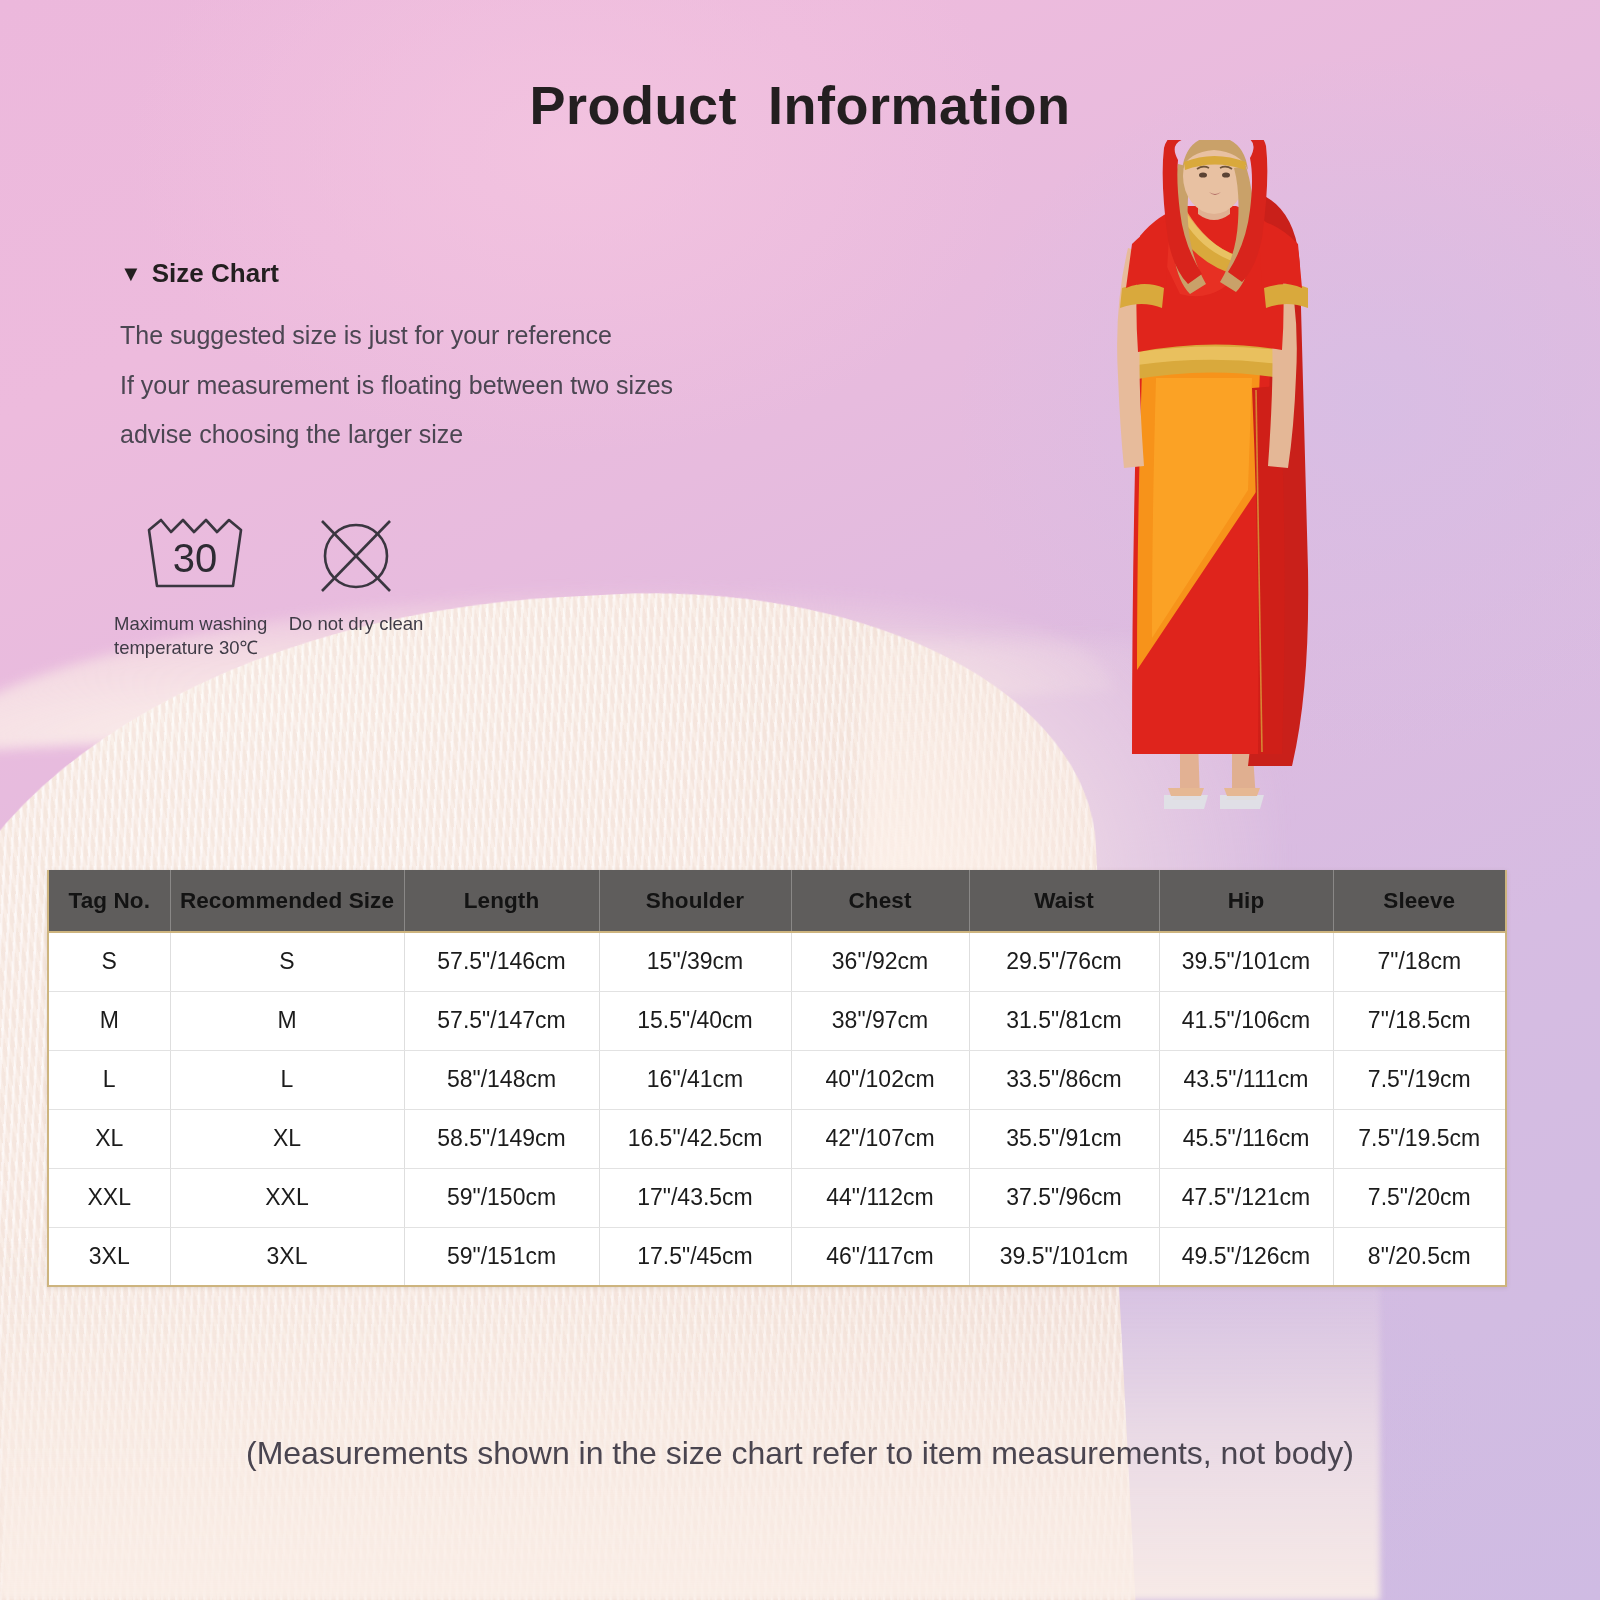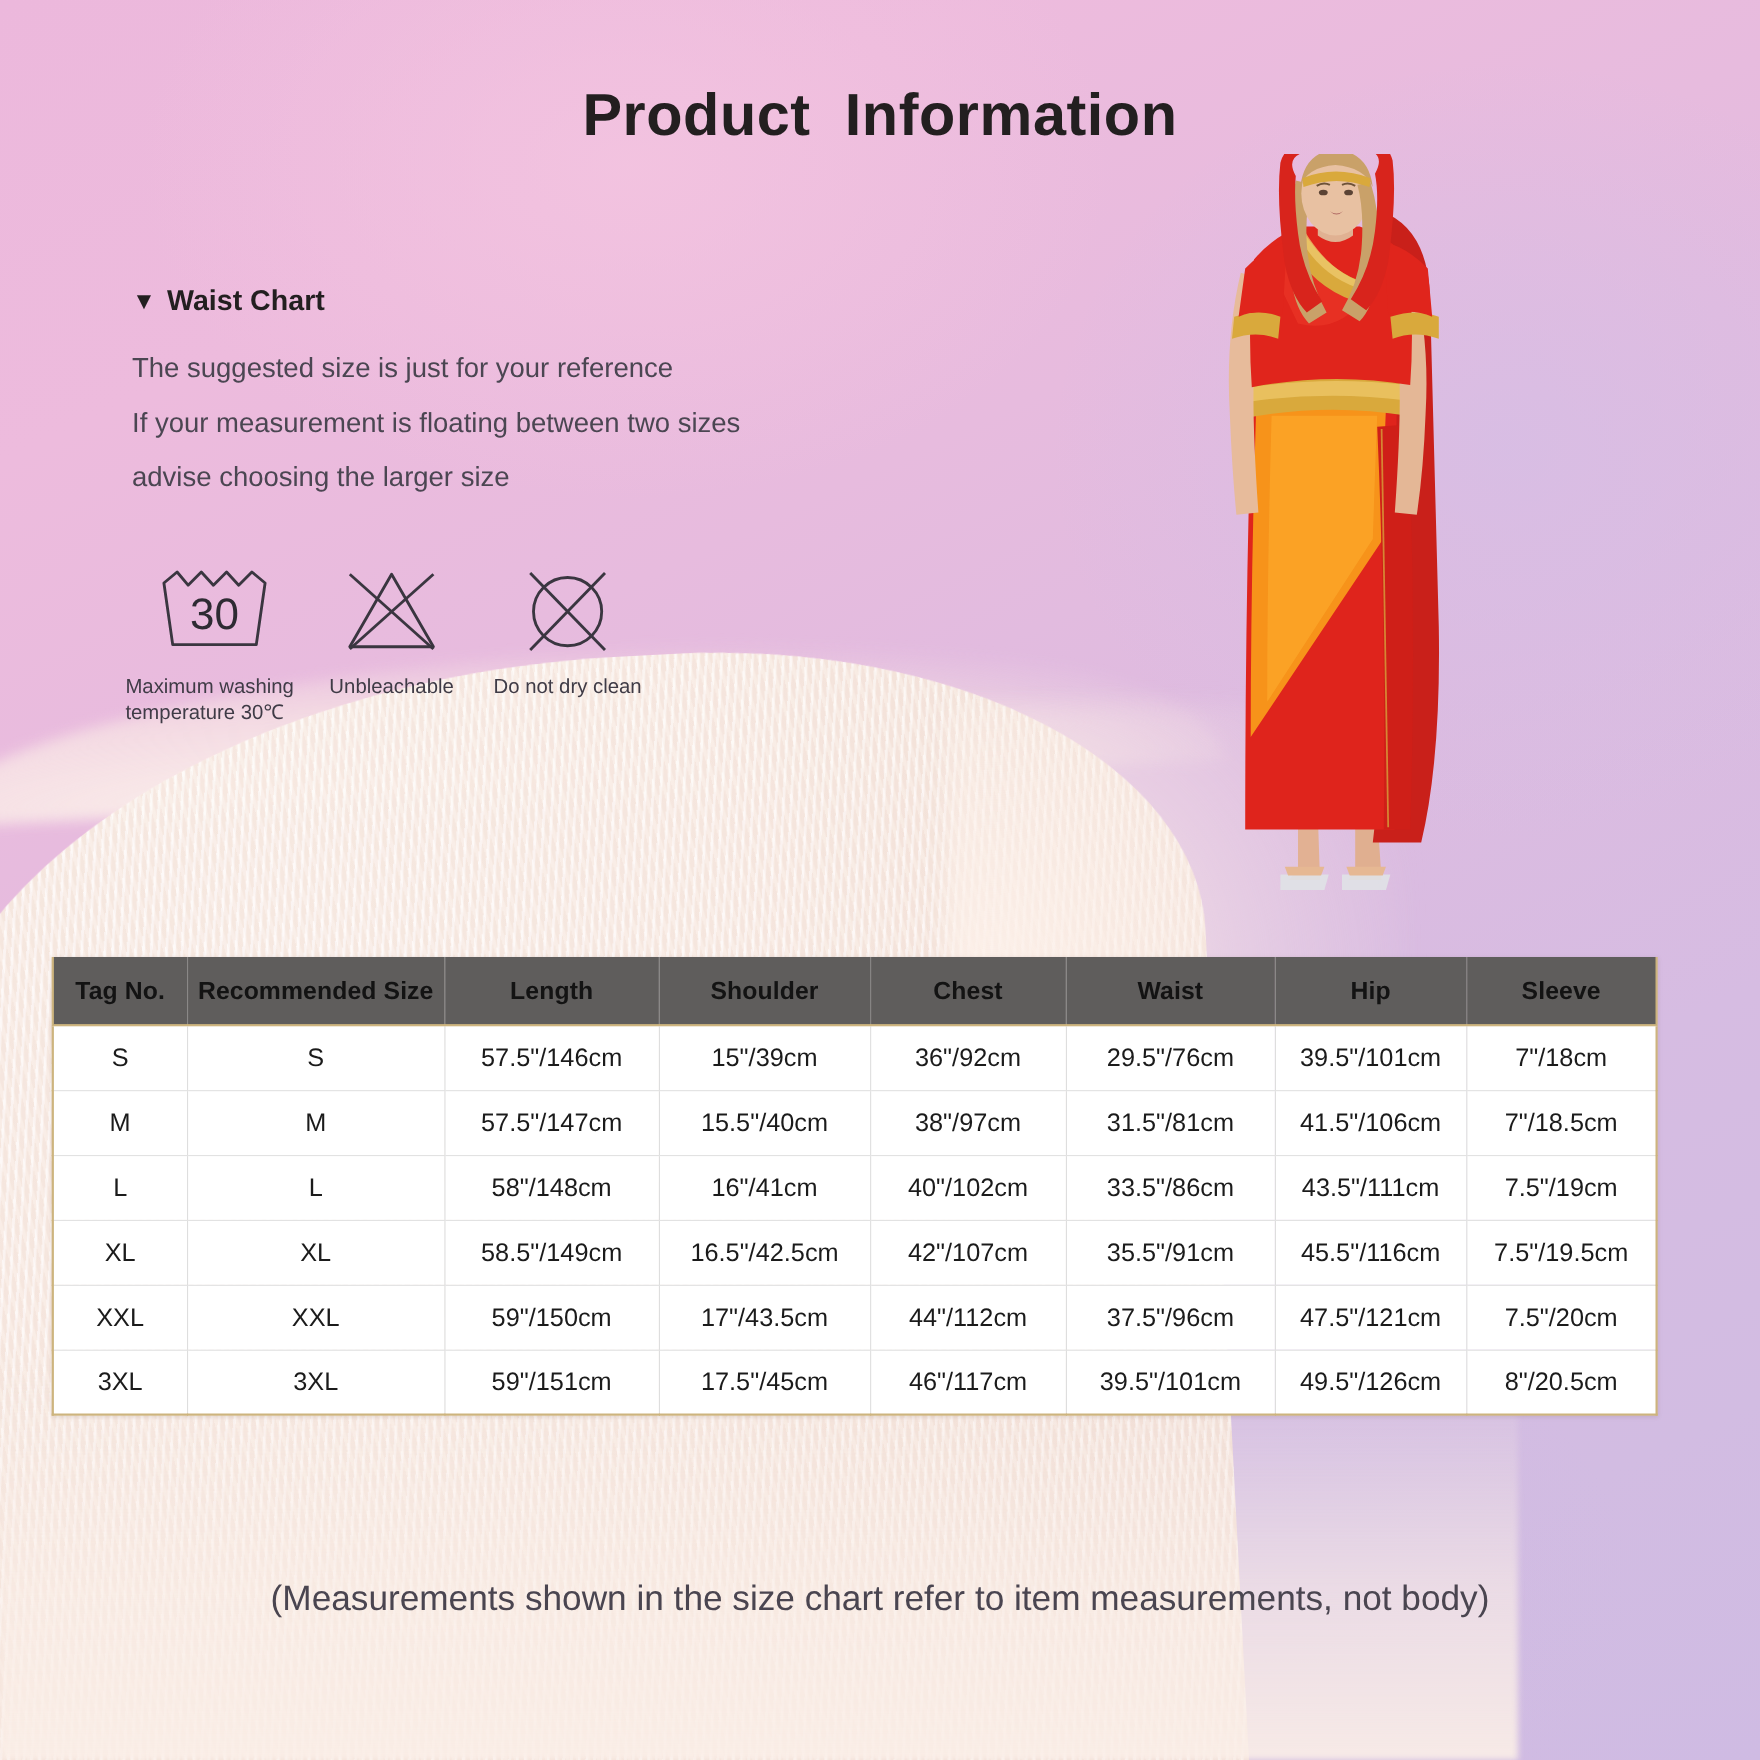--- a/index.html
+++ b/index.html
@@ -209,21 +209,21 @@
   <div class="fur-fringe"></div>
   <div class="fur"></div>
   <div class="fur-edge"></div>
   <div class="fur-bottom"></div>
 
   <h1 class="page-title">Product  Information</h1>
 
   <div class="sizechart-block">
     <div class="sizechart-head">
       <span class="tri-icon">▼</span>
-      <span>Waist Chart</span>
+      <span>Size Chart</span>
     </div>
     <div class="sizechart-lines">
       <p>The suggested size is just for your reference</p>
       <p>If your measurement is floating between two sizes</p>
       <p>advise choosing the larger size</p>
     </div>
   </div>
 
   <div class="care-row">
 
@@ -232,30 +232,20 @@
         <svg width="116" height="80" viewBox="0 0 116 80">
           <path d="M10 14 L22 4 L32 16 L44 4 L55 16 L67 4 L78 16 L90 4 L102 14
                    L94 70 L18 70 Z" fill="none" stroke="#3a3640" stroke-width="2.6" stroke-linejoin="round"></path>
           <text x="56" y="56" font-family="'Liberation Sans', sans-serif" font-size="40" font-weight="400" fill="#2e2b33" text-anchor="middle">30</text>
         </svg>
       </div>
       <div class="care-label">Maximum washing
 temperature 30℃</div>
     </div>
 
-    <div class="care-item bleach">
-      <div class="care-glyph">
-        <svg width="96" height="80" viewBox="0 0 96 80">
-          <path d="M48 6 L86 72 L10 72 Z" fill="none" stroke="#3a3640" stroke-width="2.6" stroke-linejoin="round"></path>
-          <line x1="10" y1="6" x2="86" y2="74" stroke="#3a3640" stroke-width="2.6"></line>
-          <line x1="86" y1="6" x2="10" y2="74" stroke="#3a3640" stroke-width="2.6"></line>
-        </svg>
-      </div>
-      <div class="care-label">Unbleachable</div>
-    </div>
 
     <div class="care-item dryclean">
       <div class="care-glyph">
         <svg width="92" height="80" viewBox="0 0 92 80">
           <circle cx="46" cy="40" r="31" fill="none" stroke="#3a3640" stroke-width="2.6"></circle>
           <line x1="12" y1="5" x2="80" y2="75" stroke="#3a3640" stroke-width="2.6"></line>
           <line x1="80" y1="5" x2="12" y2="75" stroke="#3a3640" stroke-width="2.6"></line>
         </svg>
       </div>
       <div class="care-label">Do not dry clean</div>

